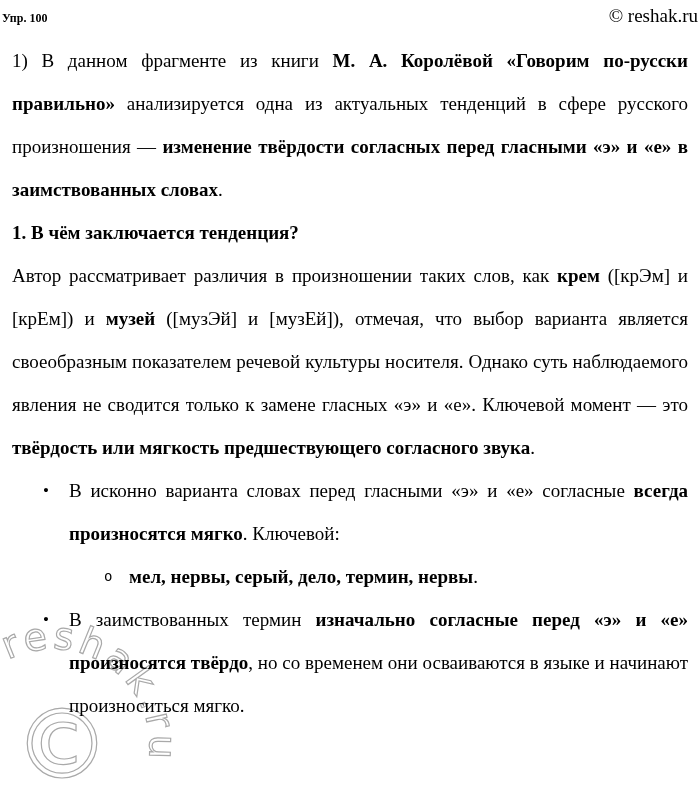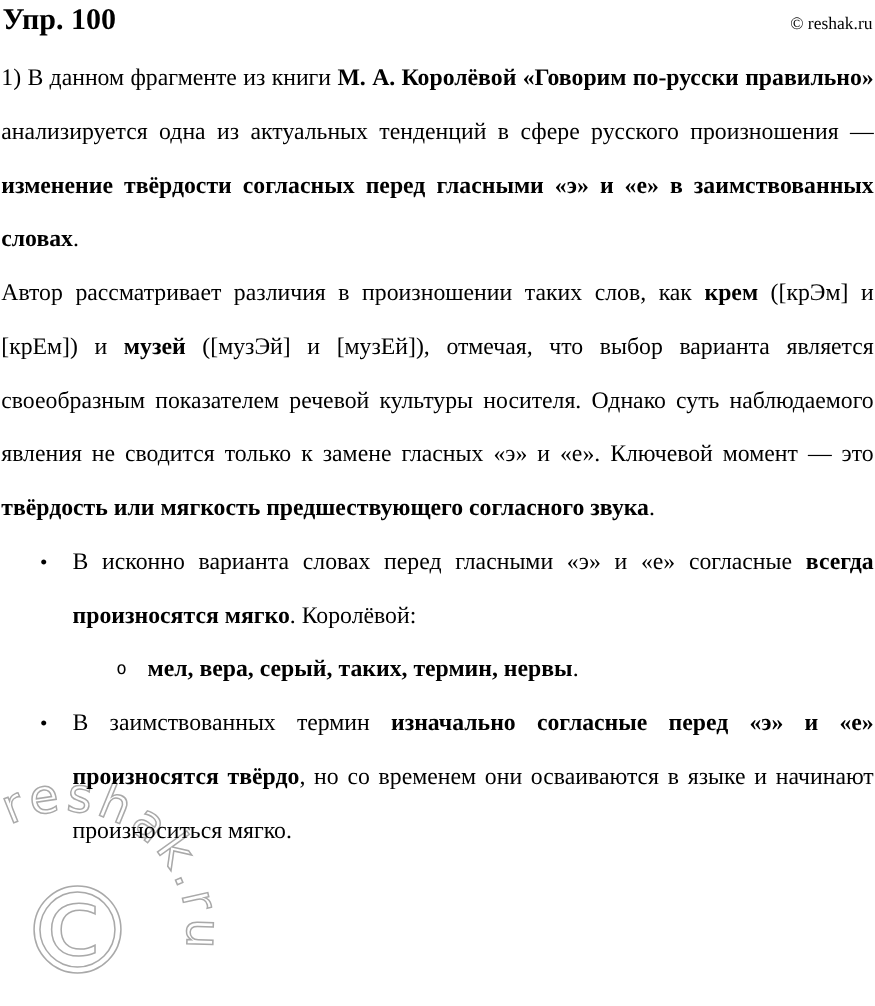--- a/index.html
+++ b/index.html
@@ -36,28 +36,28 @@
   
   .header {
     position: relative;
     z-index: 1;
     display: flex;
     justify-content: space-between;
     align-items: baseline;
     padding: 3px 2px 0 2px;
     line-height: 26px;
   }
-  .exercise-number { font-weight: bold; font-size: 24px; }
-  .copyright-note { font-size: 14px; }
+  .exercise-number { font-weight: bold; font-size: 12px; }
+  .copyright-note { font-size: 19px; }
   
   .content {
     position: relative;
     z-index: 1;
     margin-top: 8px;
-    padding: 0 1px;
+    padding: 0 12px;
   }
   .para {
     margin: 0;
     text-align: justify;
   }
   .heading {
     margin: 0;
     font-weight: bold;
     text-align: left;
   }
@@ -100,32 +100,33 @@
 
   <div class="header">
     <span class="exercise-number">Упр. 100</span>
     <span class="copyright-note">© reshak.ru</span>
   </div>
 
   <div class="content">
 
     <p class="para"><span>1) В данном фрагменте из книги </span><b>М. А. Королёвой «Говорим по-русски правильно»</b><span> анализируется одна из актуальных тенденций в сфере русского произношения — </span><b>изменение твёрдости согласных перед гласными «э» и «е» в заимствованных словах</b><span>.</span></p>
 
+    <p class="heading"><b>1. В чём заключается тенденция?</b></p>
 
     <p class="para"><span>Автор рассматривает различия в произношении таких слов, как </span><b>крем</b><span> ([крЭм] и [крЕм]) и </span><b>музей</b><span> ([музЭй] и [музЕй]), отмечая, что выбор варианта является своеобразным показателем речевой культуры носителя. Однако суть наблюдаемого явления не сводится только к замене гласных «э» и «е». Ключевой момент — это </span><b>твёрдость или мягкость предшествующего согласного звука</b><span>.</span></p>
 
 
     <div class="li level1">
       <span class="marker">•</span>
-      <span class="li-text"><span>В исконно варианта словах перед гласными «э» и «е» согласные </span><b>всегда произносятся мягко</b><span>. Королёвой:</span></span>
+      <span class="li-text"><span>В исконно варианта словах перед гласными «э» и «е» согласные </span><b>всегда произносятся мягко</b><span>. Ключевой:</span></span>
     </div>
 
     <div class="li level2">
       <span class="marker">o</span>
-      <span class="li-text"><b>мел, вера, серый, таких, термин, нервы</b><span>.</span></span>
+      <span class="li-text"><b>мел, нервы, серый, дело, термин, нервы</b><span>.</span></span>
     </div>
 
     <div class="li level1">
       <span class="marker">•</span>
       <span class="li-text"><span>В заимствованных термин </span><b>изначально согласные перед «э» и «е» произносятся твёрдо</b><span>, но со временем они осваиваются в языке и начинают произноситься мягко.</span></span>
     </div>
 
   </div>
 </div>
 

